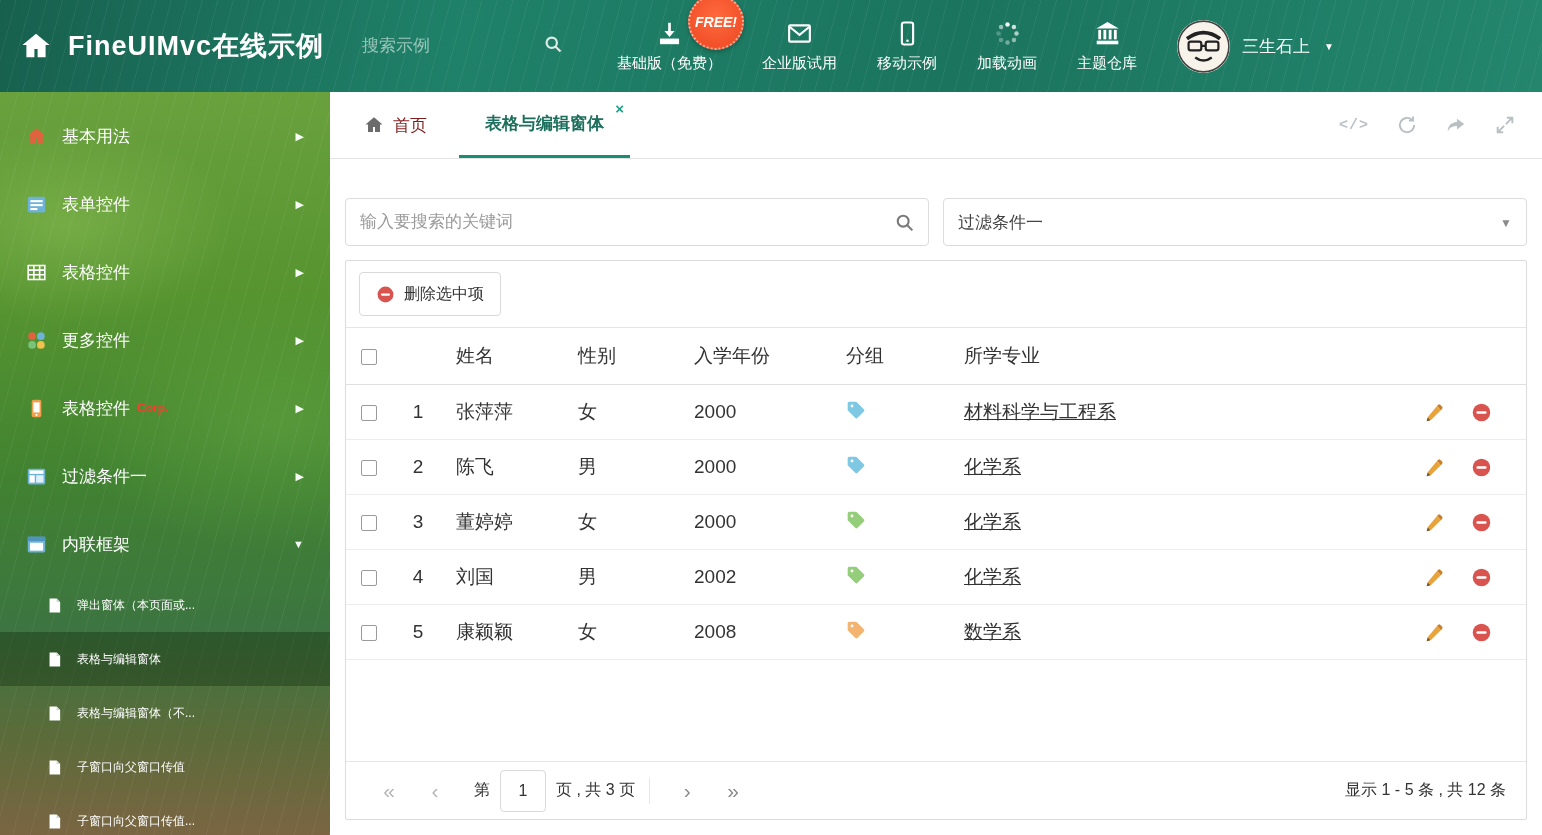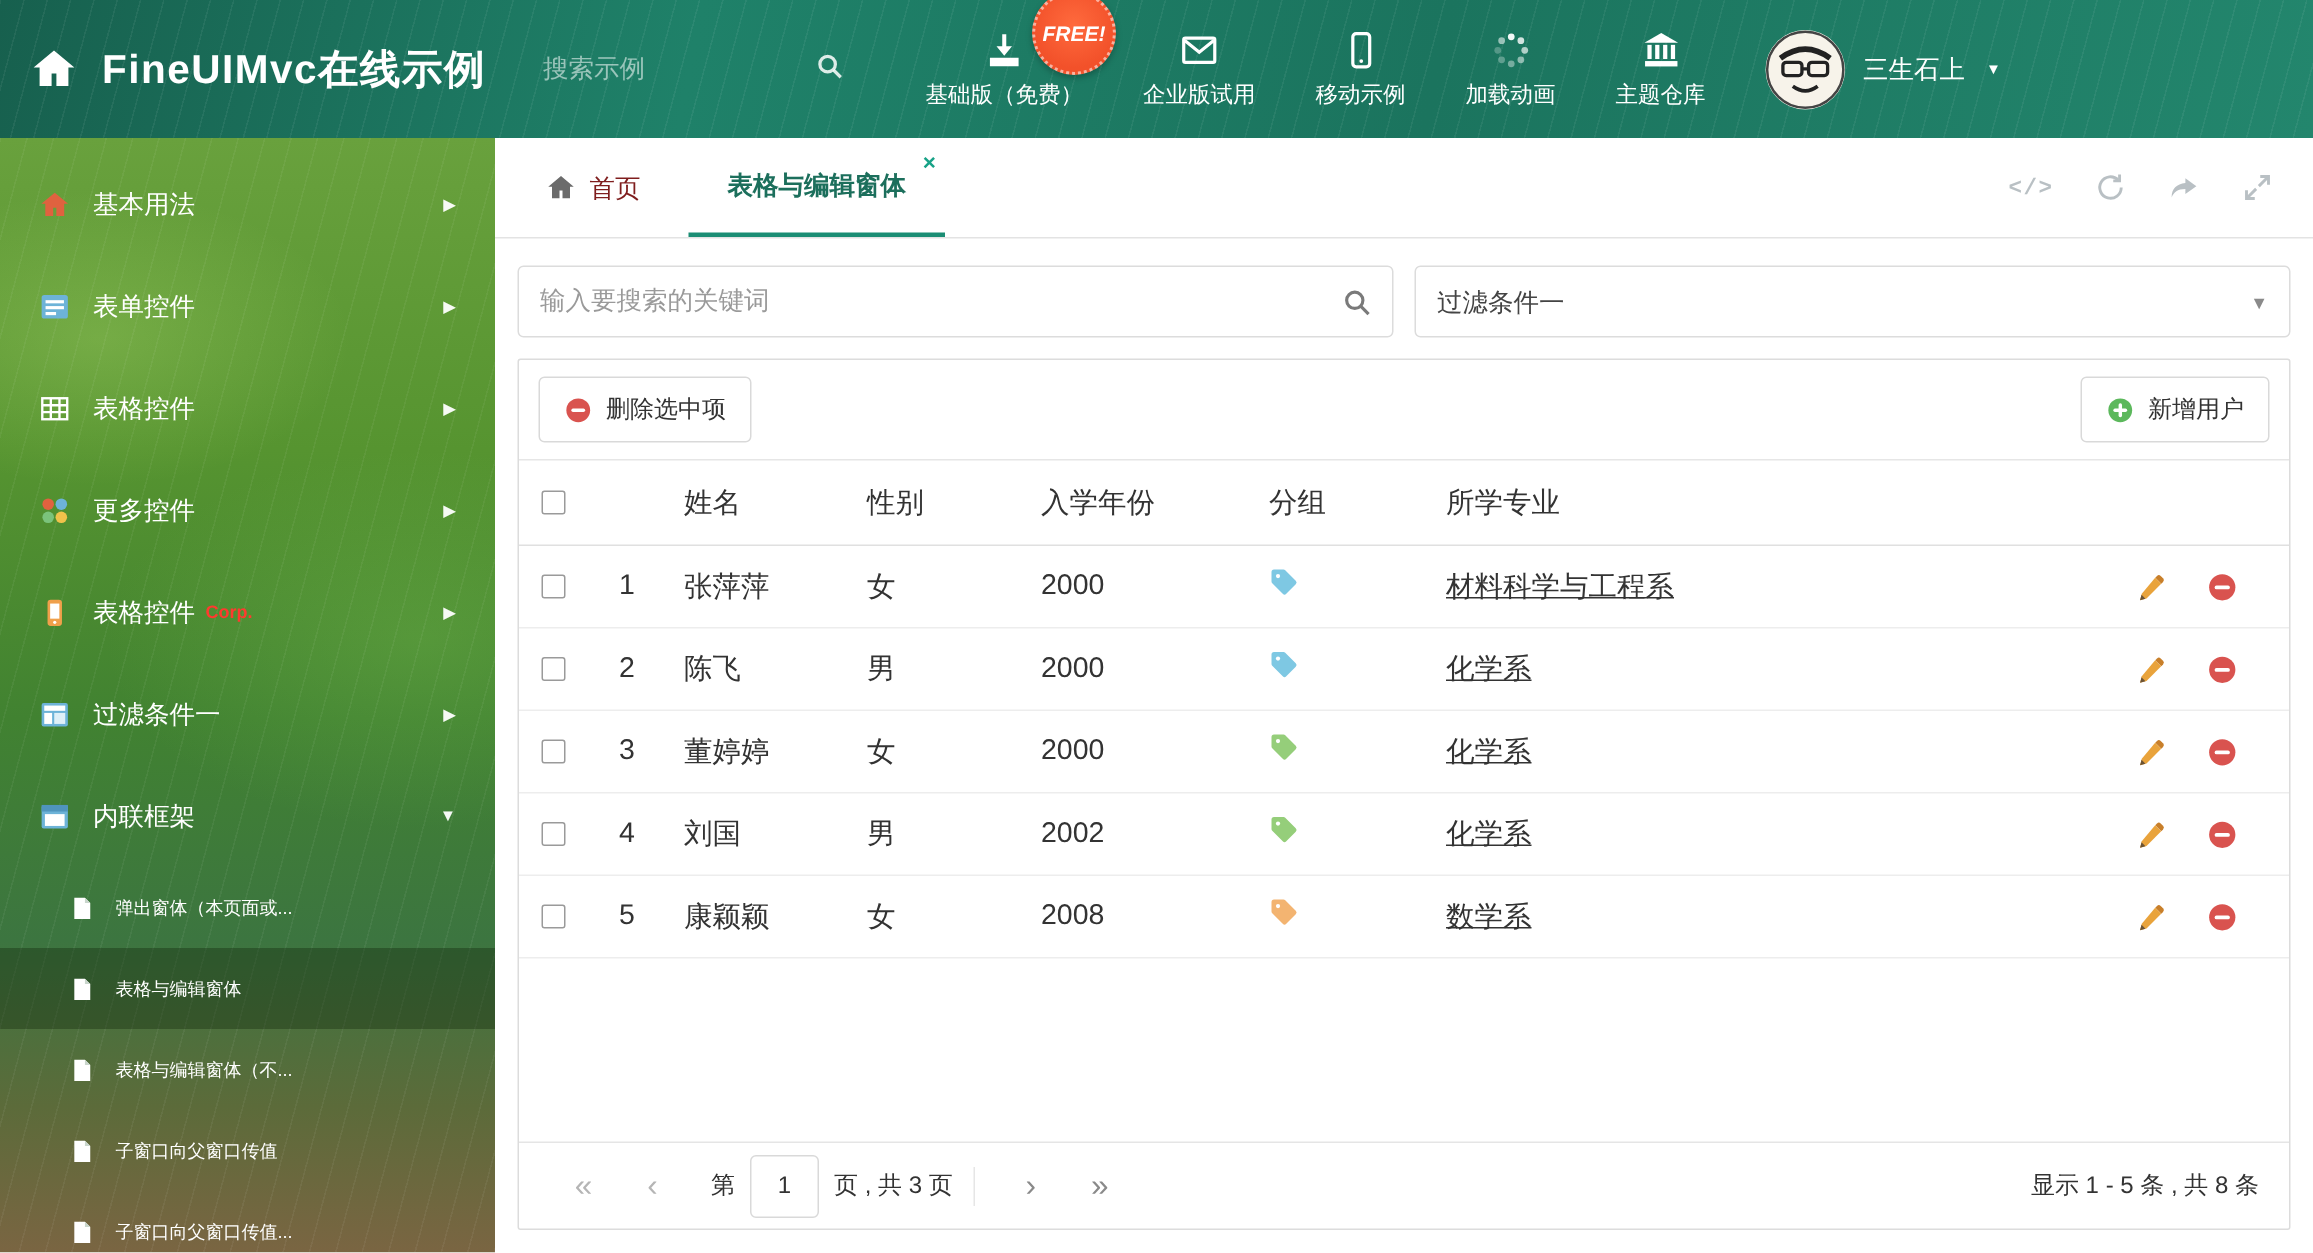--- a/index.html
+++ b/index.html
@@ -73,21 +73,21 @@
   .tab-active {
     position:relative; margin-left:16px; display:flex; align-items:center; padding:0 26px;
     font-size:17px; font-weight:bold; color:#1c6f5c; border-bottom:3px solid #1b8d74; cursor:pointer;
   }
   .tab-close { position:absolute; top:9px; right:6px; font-size:15px; font-weight:bold; color:#18a287; cursor:pointer; line-height:1; }
   .tabbar-tools { margin-left:auto; display:flex; align-items:center; gap:27px; padding-right:26px; color:#b9c0c4; }
   .tabbar-tools .ticon { width:22px; height:22px; cursor:pointer; }
   .tabbar-tools .tcode { font-size:15px; font-weight:bold; letter-spacing:1px; cursor:pointer; font-family:"Liberation Mono","DejaVu Sans Mono",monospace; }
 
   .content { flex:1; display:flex; flex-direction:column; padding:18px 15px 15px; min-height:0; }
-  .filter-row { display:flex; gap:14px; }
+  .filter-row { display:flex; gap:14px;margin-top:21px; }
   .search-box, .select-box {
     flex:1; height:48px; border:1px solid #dcdcdc; border-radius:4px; position:relative;
     display:flex; align-items:center; padding:0 44px 0 14px; background:#fff;
   }
   .search-box input { border:none; outline:none; width:100%; font-size:17px; color:#333; }
   .search-box input::placeholder { color:#9a9a9a; }
   .search-box .mag { position:absolute; right:13px; top:13px; width:21px; height:21px; color:#7a7a7a; }
   .select-box { cursor:pointer; }
   .select-value { font-size:17px; color:#444; }
   .select-caret { position:absolute; right:14px; top:17px; font-size:12px; color:#8a8a8a; }
@@ -359,28 +359,20 @@
 
       <div class="panel">
 
         <div class="toolbar">
           <button class="btn">
             <svg class="bicon" viewBox="0 0 24 24">
                 <circle cx="12" cy="12" r="10" fill="#d9534f"></circle>
                 <rect x="6.2" y="10.6" width="11.6" height="2.9" rx="1.4" fill="#fff"></rect>
               </svg>
             <span>删除选中项</span>
-          </button>
-          <button class="btn btn-add">
-            <svg class="bicon" viewBox="0 0 24 24">
-                <circle cx="12" cy="12" r="10" fill="#5cb85c"></circle>
-                <rect x="6.2" y="10.6" width="11.6" height="2.9" rx="1.4" fill="#fff"></rect>
-                <rect x="10.6" y="6.2" width="2.9" height="11.6" rx="1.4" fill="#fff"></rect>
-              </svg>
-            <span>新增用户</span>
           </button>
         </div>
 
         <table class="grid">
           <thead>
             <tr>
               <th class="c-check"><span class="checkbox"></span></th>
               <th class="c-num"></th>
               <th class="c-name">姓名</th>
               <th class="c-gender">性别</th>
@@ -521,19 +513,19 @@
 
         <div class="pagination">
           <span class="pg-btn pg-muted">«</span>
           <span class="pg-btn pg-muted">‹</span>
           <span class="pg-label">第</span>
           <input class="pg-input" value="1" style="">
           <span class="pg-suffix">页 , 共 3 页</span>
           <span class="pg-sep"></span>
           <span class="pg-btn pg-dark">›</span>
           <span class="pg-btn pg-dark">»</span>
-          <span class="pg-summary">显示 1 - 5 条 , 共 8 条</span>
+          <span class="pg-summary">显示 1 - 5 条 , 共 12 条</span>
         </div>
 
       </div>
     </div>
   </main>
 </div>
 
 </body></html>

